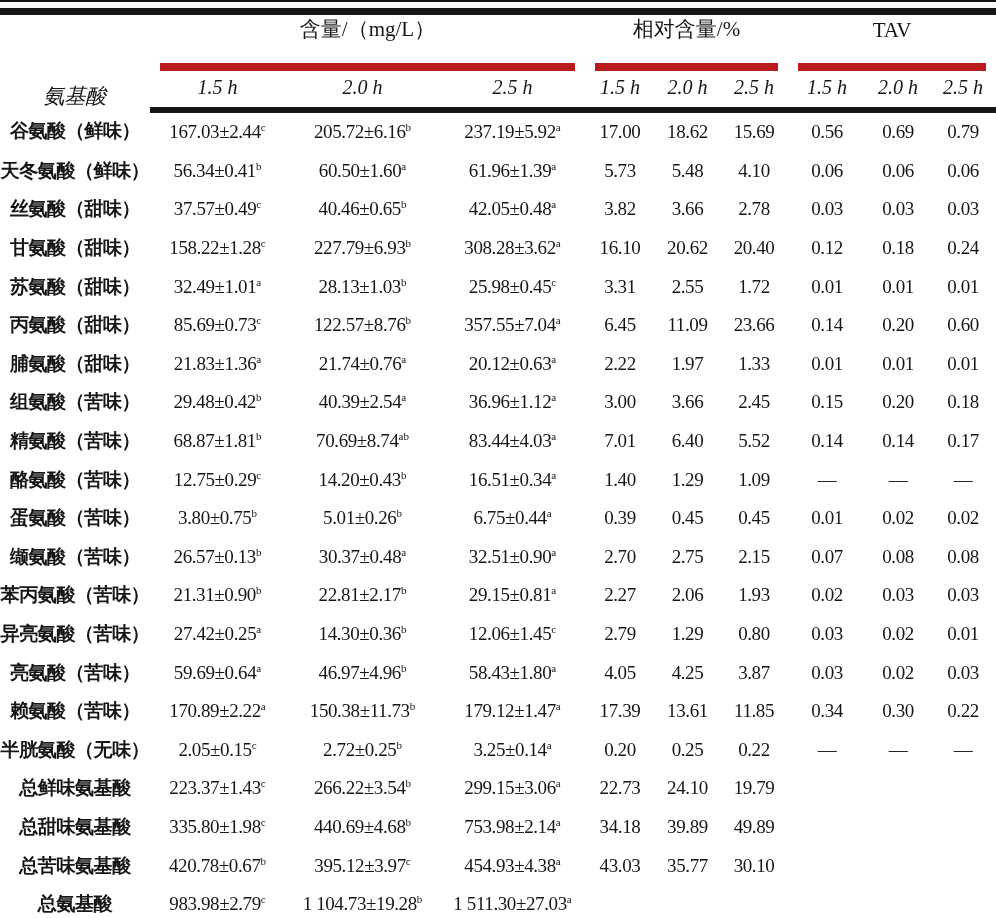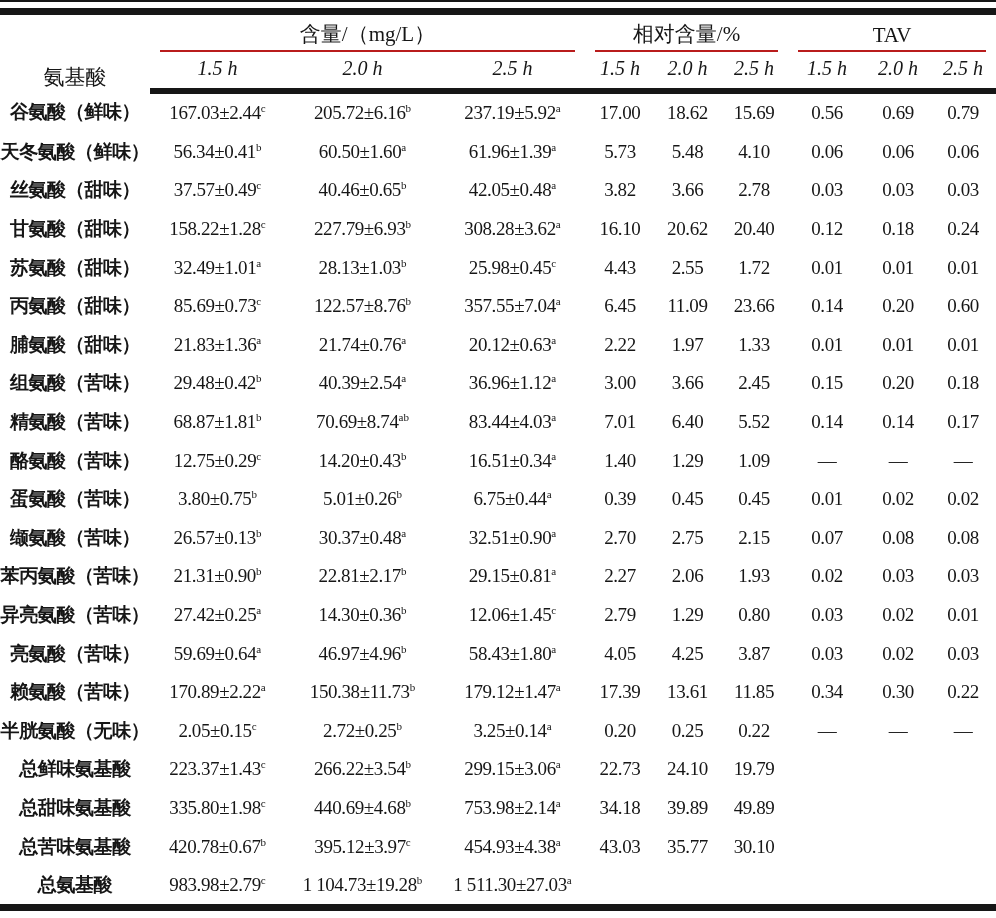--- a/index.html
+++ b/index.html
@@ -27,24 +27,25 @@
   }
   thead th { font-weight: normal; padding: 0; }
   tr.group-row th {
     height: 37px;
     vertical-align: bottom;
     font-size: 21px;
   }
   th.corner-hdr {
     vertical-align: middle;
     font-size: 21px;
+    font-style: italic;
   }
   .gline {
-    border-bottom: 2px solid #b91c1c;
-    padding-bottom: 2px;
+    border-bottom: 8px solid #b91c1c;
+    padding-bottom: 20px;
     margin: 0 10px;
     white-space: nowrap;
   }
   tr.sub-row th {
     height: 32px;
     font-size: 20px;
     vertical-align: middle;
     padding-bottom: 4px;
     border-bottom: 6px solid #161616;
     font-style: italic;
@@ -156,21 +157,21 @@
           <td>20.40</td>
           <td>0.12</td>
           <td>0.18</td>
           <td>0.24</td>
         </tr>
         <tr>
           <td class="name-cell">苏氨酸（甜味）</td>
           <td>32.49±1.01<sup>a</sup></td>
           <td>28.13±1.03<sup>b</sup></td>
           <td>25.98±0.45<sup>c</sup></td>
-          <td>4.43</td>
+          <td>3.31</td>
           <td>2.55</td>
           <td>1.72</td>
           <td>0.01</td>
           <td>0.01</td>
           <td>0.01</td>
         </tr>
         <tr>
           <td class="name-cell">丙氨酸（甜味）</td>
           <td>85.69±0.73<sup>c</sup></td>
           <td>122.57±8.76<sup>b</sup></td>

